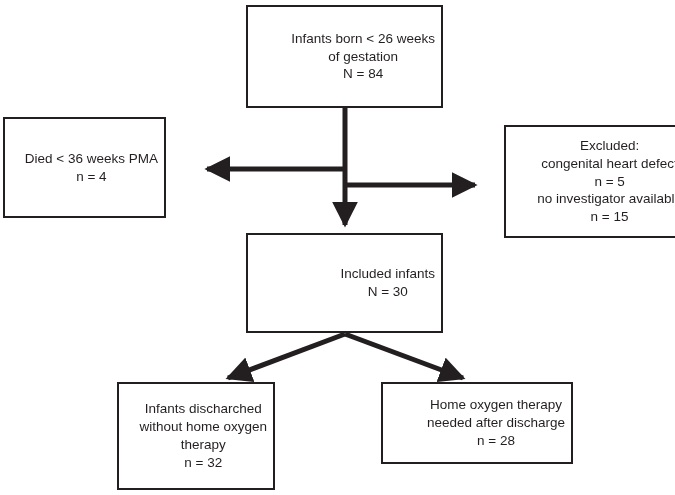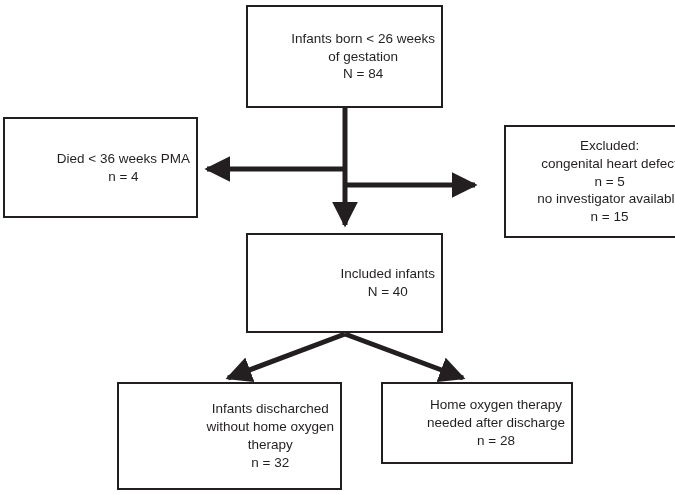--- a/index.html
+++ b/index.html
@@ -72,39 +72,39 @@
       <line x1="345" y1="334" x2="463" y2="378" stroke="#231f20" stroke-width="5" marker-end="url(#arrowhead)"></line>
     </g>
   </svg>
 
   <div class="node-box" style="left:246px; top:5px; width:197px; height:103px;">
     <div class="node-text">Infants born &lt; 26 weeks
 of gestation
 N = 84</div>
   </div>
 
-  <div class="node-box" style="left:3px; top:117px; width:195px; height:101px;">
+  <div class="node-box" style="left:3px; top:117px; width:163px; height:101px;">
     <div class="node-text">Died &lt; 36 weeks PMA
 n = 4</div>
   </div>
 
   <div class="node-box" style="left:504px; top:125px; width:186px; height:113px;">
     <div class="node-text">Excluded:
 congenital heart defect
 n = 5
 no investigator available
 n = 15</div>
   </div>
 
   <div class="node-box" style="left:246px; top:233px; width:197px; height:100px;">
     <div class="node-text">Included infants
-N = 40</div>
+N = 30</div>
   </div>
 
-  <div class="node-box" style="left:117px; top:382px; width:225px; height:108px;">
+  <div class="node-box" style="left:117px; top:382px; width:158px; height:108px;">
     <div class="node-text">Infants discharched
 without home oxygen
 therapy
 n = 32</div>
   </div>
 
   <div class="node-box" style="left:381px; top:382px; width:192px; height:82px;">
     <div class="node-text">Home oxygen therapy
 needed after discharge
 n = 28</div>

